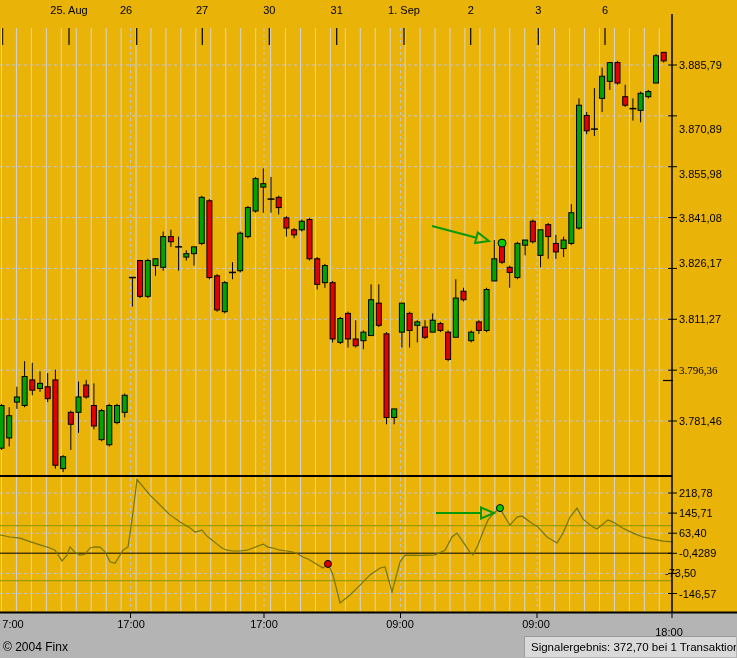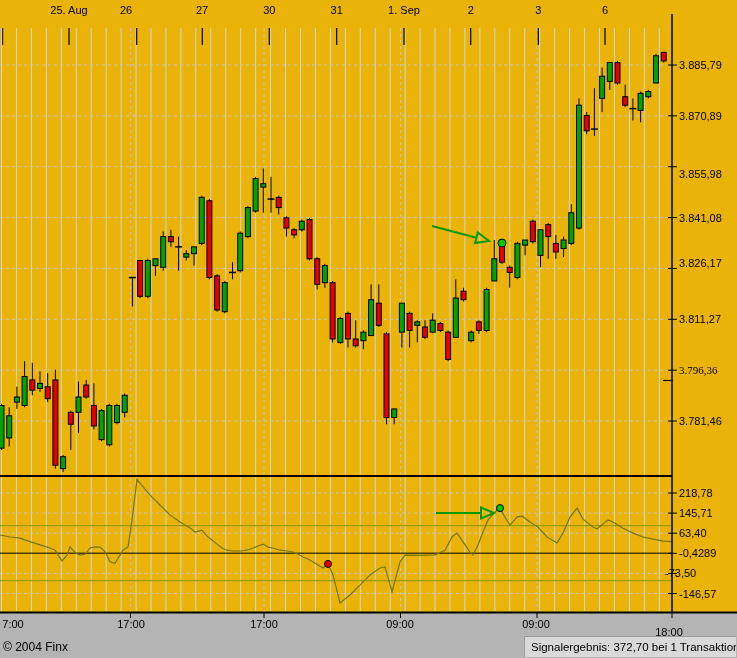--- a/index.html
+++ b/index.html
@@ -323,21 +323,21 @@
       <span class="lbl centered" style="left: 69px; top: 4px;">25. Aug</span>
       <span class="lbl centered" style="left: 126px; top: 4px;">26</span>
       <span class="lbl centered" style="left: 202px; top: 4px;">27</span>
       <span class="lbl centered" style="left: 269.3px; top: 4px;">30</span>
       <span class="lbl centered" style="left: 336.7px; top: 4px;">31</span>
       <span class="lbl centered" style="left: 404px; top: 4px;">1. Sep</span>
       <span class="lbl centered" style="left: 470.7px; top: 4px;">2</span>
       <span class="lbl centered" style="left: 538.3px; top: 4px;">3</span>
       <span class="lbl centered" style="left: 605px; top: 4px;">6</span>
       <span class="lbl vcentered" style="left: 679px; top: 65px;">3.885,79</span>
-      <span class="lbl vcentered" style="left: 679px; top: 116px;">3.870,89</span>
+      <span class="lbl vcentered" style="left: 679px; top: 129px;">3.870,89</span>
       <span class="lbl vcentered" style="left: 679px; top: 174px;">3.855,98</span>
       <span class="lbl vcentered" style="left: 679px; top: 217.563px;">3.841,08</span>
       <span class="lbl vcentered" style="left: 679px; top: 263px;">3.826,17</span>
       <span class="lbl vcentered" style="left: 679px; top: 319.282px;">3.811,27</span>
       <span class="lbl vcentered" style="left: 679px; top: 370.159px; font-family: Liberation Serif, serif;">3.796,36</span>
       <span class="lbl vcentered" style="left: 679px; top: 421.002px;">3.781,46</span>
       <span class="lbl vcentered" style="left: 679px; top: 493px;">218,78</span>
       <span class="lbl vcentered" style="left: 679px; top: 513.102px;">145,71</span>
       <span class="lbl vcentered" style="left: 679px; top: 533.204px;">63,40</span>
       <span class="lbl vcentered" style="left: 679px; top: 553.305px;">-0,4289</span>

